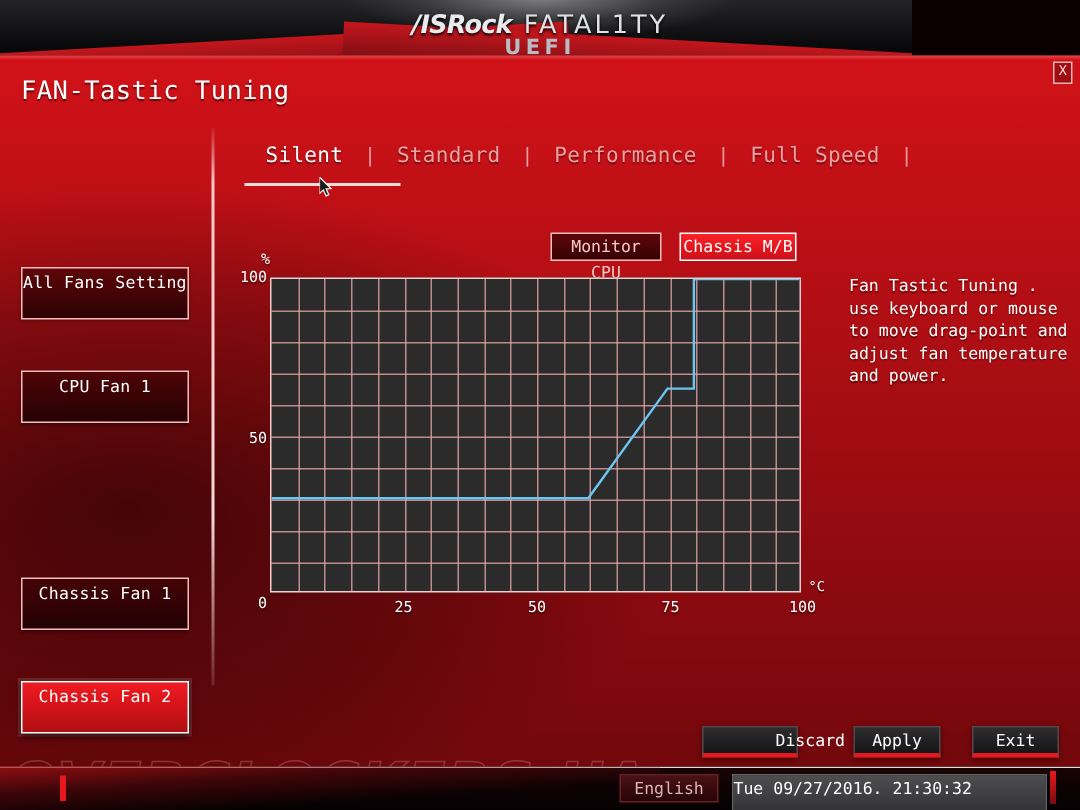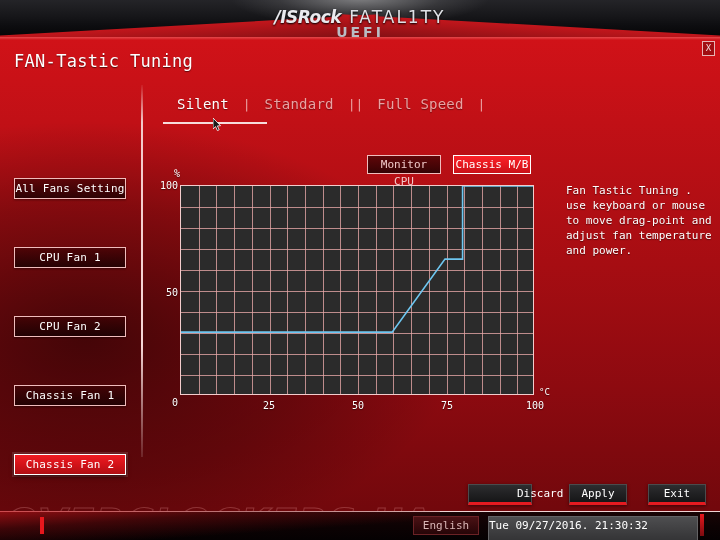--- a/index.html
+++ b/index.html
@@ -10,21 +10,21 @@
     background: #000;
   }
   #root {
     position: relative;
     width: 720px; height: 540px;
     background: #0a0000;
   }
 
   
   .brandbar {
-    position: absolute; left: 0; top: 0; width: 720px; height: 37px;
+    position: absolute; left: 0; top: 0; width: 608px; height: 37px;
     background:
       radial-gradient(ellipse 180px 40px at 360px -2px, rgba(255,255,255,0.42) 0%, rgba(255,255,255,0.10) 45%, rgba(255,255,255,0) 72%),
       linear-gradient(180deg, #242428 0%, #17171a 42%, #0d0d10 70%, #050506 100%);
     overflow: hidden;
   }
   .brandbar:before {
     content:""; position:absolute; left:-40px; top:26px; width:420px; height:40px;
     background: linear-gradient(180deg, #c3161c 0%, #7c0f13 60%, #3a0709 100%);
     transform: rotate(-3.2deg);
   }
@@ -111,21 +111,21 @@
     position:absolute; left:163px; top:122px; width:104px; height:2px;
     background:#f7dcdc;
   }
   .cursor-arrow {
     position:absolute; left:213px; top:118px; width:9px; height:14px;
     z-index: 12;
   }
 
   
   .side-btn {
-    position:absolute; left:14px; width:112px; height:21px;
+    position:absolute; left:14px; width:112px; height:35px;
     border:1px solid #f0bcbc;
     background: linear-gradient(180deg, rgba(60,2,4,0.62), rgba(20,0,1,0.78));
     color:#ffffff; font-size:11px; text-align:center; line-height:19px;
     cursor:pointer; letter-spacing:0.2px;
     box-shadow: 0 1px 2px rgba(0,0,0,0.4);
   }
   .side-btn.selected {
     background: linear-gradient(180deg, #f01b22 0%, #d01218 55%, #b00f14 100%);
     border:1px solid #ffffff;
     box-shadow: 0 2px 4px rgba(0,0,0,0.55), 0 0 0 2px rgba(255,255,255,0.12);
@@ -264,32 +264,32 @@
   <div class="page-title">FAN-Tastic Tuning</div>
   <div class="close-btn">X</div>
 
   <div class="v-divider"></div>
 
   <div class="tabs">
     <div class="tab active">Silent</div>
     <div class="tab-sep">|</div>
     <div class="tab">Standard</div>
     <div class="tab-sep">|</div>
+    <div class="tab">Performance</div>
     <div class="tab-sep">|</div>
     <div class="tab">Full Speed</div>
     <div class="tab-sep">|</div>
   </div>
   <div class="tab-underline"></div>
   <svg class="cursor-arrow" viewBox="0 0 9 14">
     <polygon points="0,0 0,11 2.6,8.6 4.4,12.6 6.2,11.8 4.4,7.9 7.6,7.7" fill="#1b1b1b" stroke="#ffffff" stroke-width="0.8"></polygon>
   </svg>
 
   <div class="side-btn" style="top:178px">All Fans Setting</div>
   <div class="side-btn" style="top:247px">CPU Fan 1</div>
-  <div class="side-btn" style="top:316px">CPU Fan 2</div>
   <div class="side-btn" style="top:385px">Chassis Fan 1</div>
   <div class="side-btn selected" style="top:454px">Chassis Fan 2</div>
 
   <div class="mon-btn mon-cpu">Monitor CPU</div>
   <div class="mon-btn mon-mb">Chassis M/B</div>
 
   <div class="plot">
     <div class="plot-grid" id="plot-grid">
         <div class="gl-v" style="left: 17.7px;"></div>
         <div class="gl-v" style="left: 35.4px;"></div>

